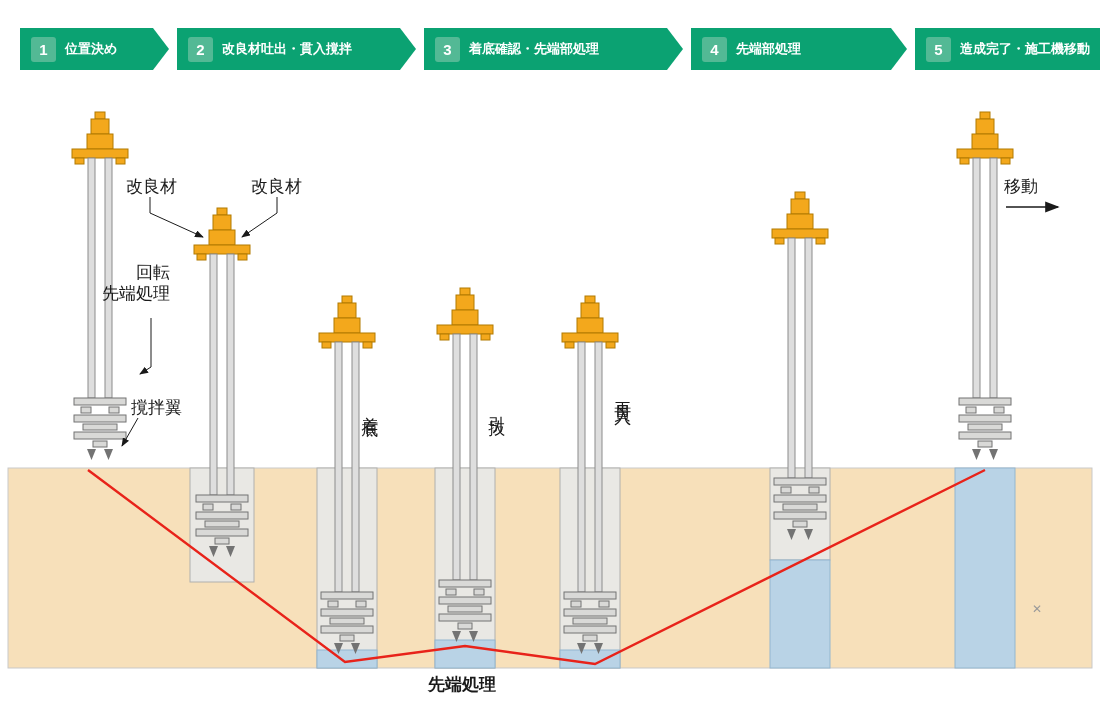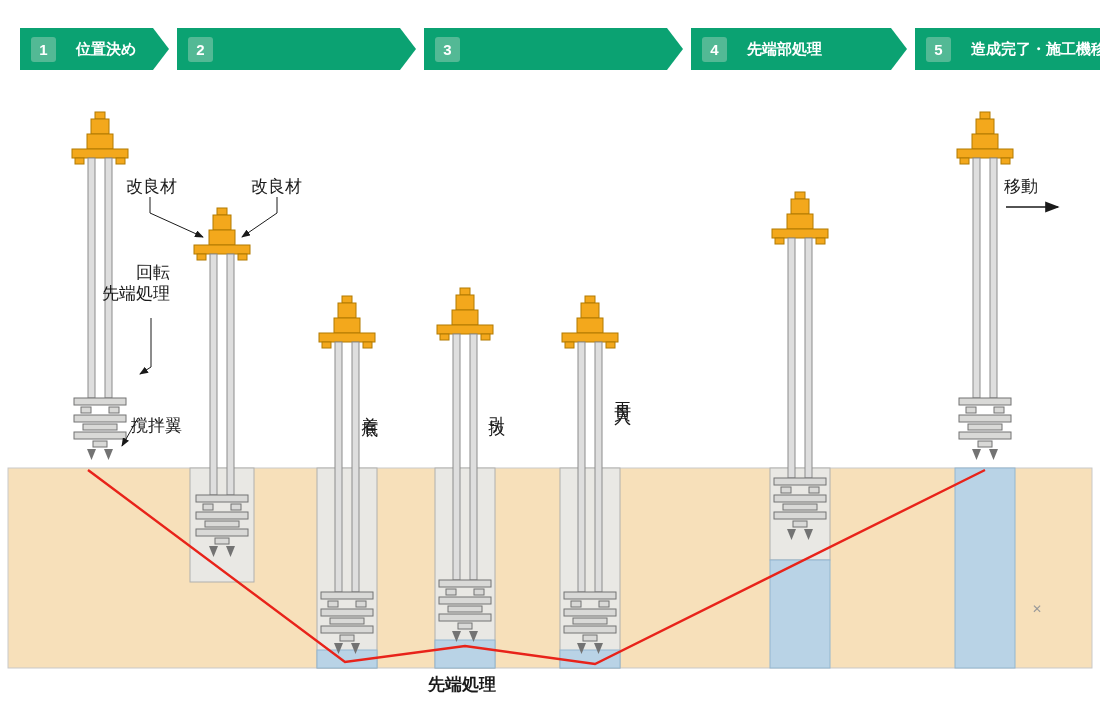--- a/index.html
+++ b/index.html
@@ -12,54 +12,56 @@
   .step {
     position:relative; height:42px; display:flex; align-items:center; flex-shrink:0;
     background:var(--step-green,#0ba272); color:var(--step-text,#fff); padding-left:11px;
     clip-path:polygon(0 0, calc(100% - 16px) 0, 100% 50%, calc(100% - 16px) 100%, 0 100%);
   }
   .step .num {
     width:25px; height:25px; border-radius:3px; background:var(--step-num-bg,#53b995);
     display:flex; align-items:center; justify-content:center;
     font-weight:bold; font-size:15px; color:var(--step-text,#fff); flex-shrink:0;
   }
-  .step .slbl { margin-left:20px; padding-right:22px; font-weight:bold; font-size:15px; white-space:nowrap;text-align:center; }
+  .step .slbl { margin-left:9px; padding-right:22px; font-weight:bold; font-size:13px; white-space:nowrap;text-align:center; }
   .step.s1 { width:138px; } .step.s2 { width:228px; } .step.s3 { width:248px; }
   .step.s4 { width:205px; } .step.s5 { width:220px; }
   
   .stage { position:absolute; inset:0;text-align:right; }
   .stage svg { position:absolute; left:0; top:0; }
   .lbl { position:absolute; font-size:17px; font-weight:500; line-height:1.25; white-space:nowrap; z-index:2; }
   .vert { writing-mode:vertical-rl; text-orientation:upright; letter-spacing:3px; }
   .l-kairyozai-l { left:126px; top:176px; }
   .l-kairyozai-r { left:251px; top:176px; }
   .l-kaiten      { left:102px; top:262px;font-family:Liberation Serif, serif; }
-  .l-kakuhan     { left:131px; top:416px;font-family:Liberation Mono, monospace; }
+  .l-kakuhan     { left:131px; top:397px; }
   .l-chakutei    { left:359px; top:403px; }
   .l-hikinuki    { left:486px; top:403px; }
   .l-saikannyu   { left:612px; top:388px; }
   .l-ido         { left:1004px; top:176px; }
   .l-sentan      { left:428px; top:674px; font-size:17px; font-weight:bold; }
   .l-xmark       { left:1032px; top:602px; font-size:12px; color:#9a9a9a; font-weight:normal; }
 </style>
 </head>
 <body>
 
 <div class="page">
 
   <div class="steps">
     <div class="step s1">
       <span class="num">1</span>
       <span class="slbl">位置決め</span>
     </div>
     <div class="step s2">
       <span class="num">2</span>
+      <span class="slbl">改良材吐出・貫入撹拌</span>
     </div>
     <div class="step s3">
       <span class="num">3</span>
+      <span class="slbl">着底確認・先端部処理</span>
     </div>
     <div class="step s4">
       <span class="num">4</span>
       <span class="slbl">先端部処理</span>
     </div>
     <div class="step s5">
       <span class="num">5</span>
       <span class="slbl">造成完了・施工機移動</span>
     </div>
   </div>

